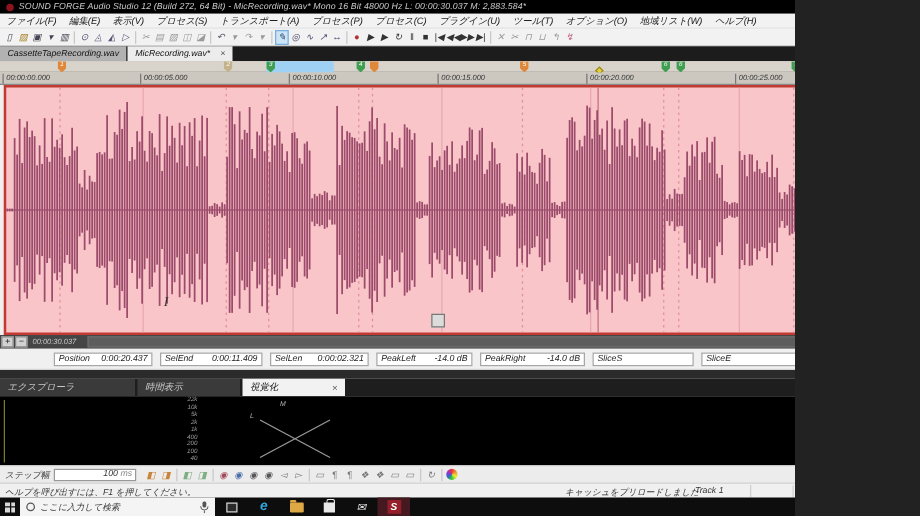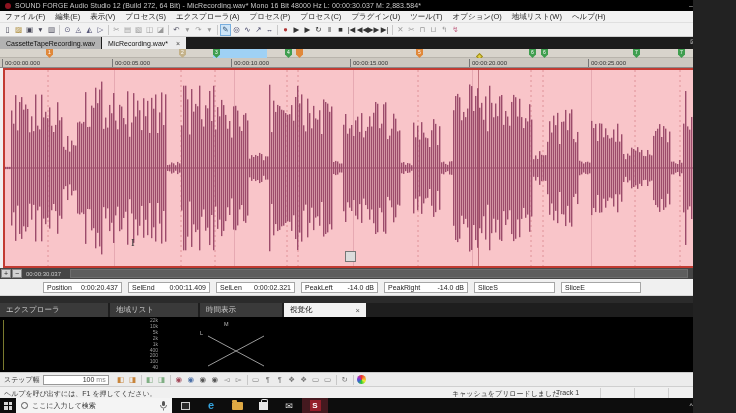--- a/index.html
+++ b/index.html
@@ -1,19 +1,19 @@
 <!DOCTYPE html>
 <html><head>
 <meta charset="utf-8">
 <style>
   * { margin:0; padding:0; box-sizing:border-box; }
   html,body { background:#222; }
   #screen {
-    position:relative; width:693px; height:413px; overflow:hidden;
-    font-family:"Liberation Sans", sans-serif; background:#f0f0f0;
+    position:relative; width:636px; height:413px; overflow:hidden;
+    font-family:"Liberation Sans", sans-serif; background:#f0f0f0;font-style:italic;
   }
   .abs { position:absolute; }
 
   
   #titlebar { left:0; top:0; width:736px; height:11px; background:#000; color:#c9c9c9;
     display:flex; align-items:center; font-size:7px; }
   #app-icon { width:6px; height:6px; border-radius:50%; background:#8e1320; margin:0 4px 0 5px; }
   #win-title { white-space:nowrap; overflow:hidden; letter-spacing:0.1px; }
   #win-controls { margin-left:auto; display:flex; }
   #win-controls span { width:18px; text-align:center; color:#bbb; font-size:7px; line-height:11px; }
@@ -158,21 +158,21 @@
       <span>□</span>
       <span>×</span>
     </span>
   </div>
 
   <div class="abs" id="menubar">
       <span class="menu-item">ファイル(F)</span>
       <span class="menu-item">編集(E)</span>
       <span class="menu-item">表示(V)</span>
       <span class="menu-item">プロセス(S)</span>
-      <span class="menu-item">エクスプローラ(A)</span>
+      <span class="menu-item">トランスポート(A)</span>
       <span class="menu-item">プロセス(P)</span>
       <span class="menu-item">プロセス(C)</span>
       <span class="menu-item">プラグイン(U)</span>
       <span class="menu-item">ツール(T)</span>
       <span class="menu-item">オプション(O)</span>
       <span class="menu-item">地域リスト(W)</span>
       <span class="menu-item">ヘルプ(H)</span>
     </div>
 
   <div class="abs" id="toolbar">
@@ -750,23 +750,20 @@
       </div>
     <div id="meter-foot">+ − ×</div>
   </div>
 
   <div class="abs" id="splitter"></div>
 
   <div class="abs" id="panel-tabs">
       <div class="ptab inactive" style="width: 108px;">
         <span>エクスプローラ</span>
       </div>
-      <div class="ptab inactive" style="width: 88px;">
-        <span>地域リスト</span>
-      </div>
       <div class="ptab inactive" style="width: 82px;">
         <span>時間表示</span>
       </div>
       <div class="ptab active" style="width: 82px;">
         <span>視覚化</span>
         <span class="x">×</span>
       </div>
     </div>
 
   <div class="abs" id="panel-content">

